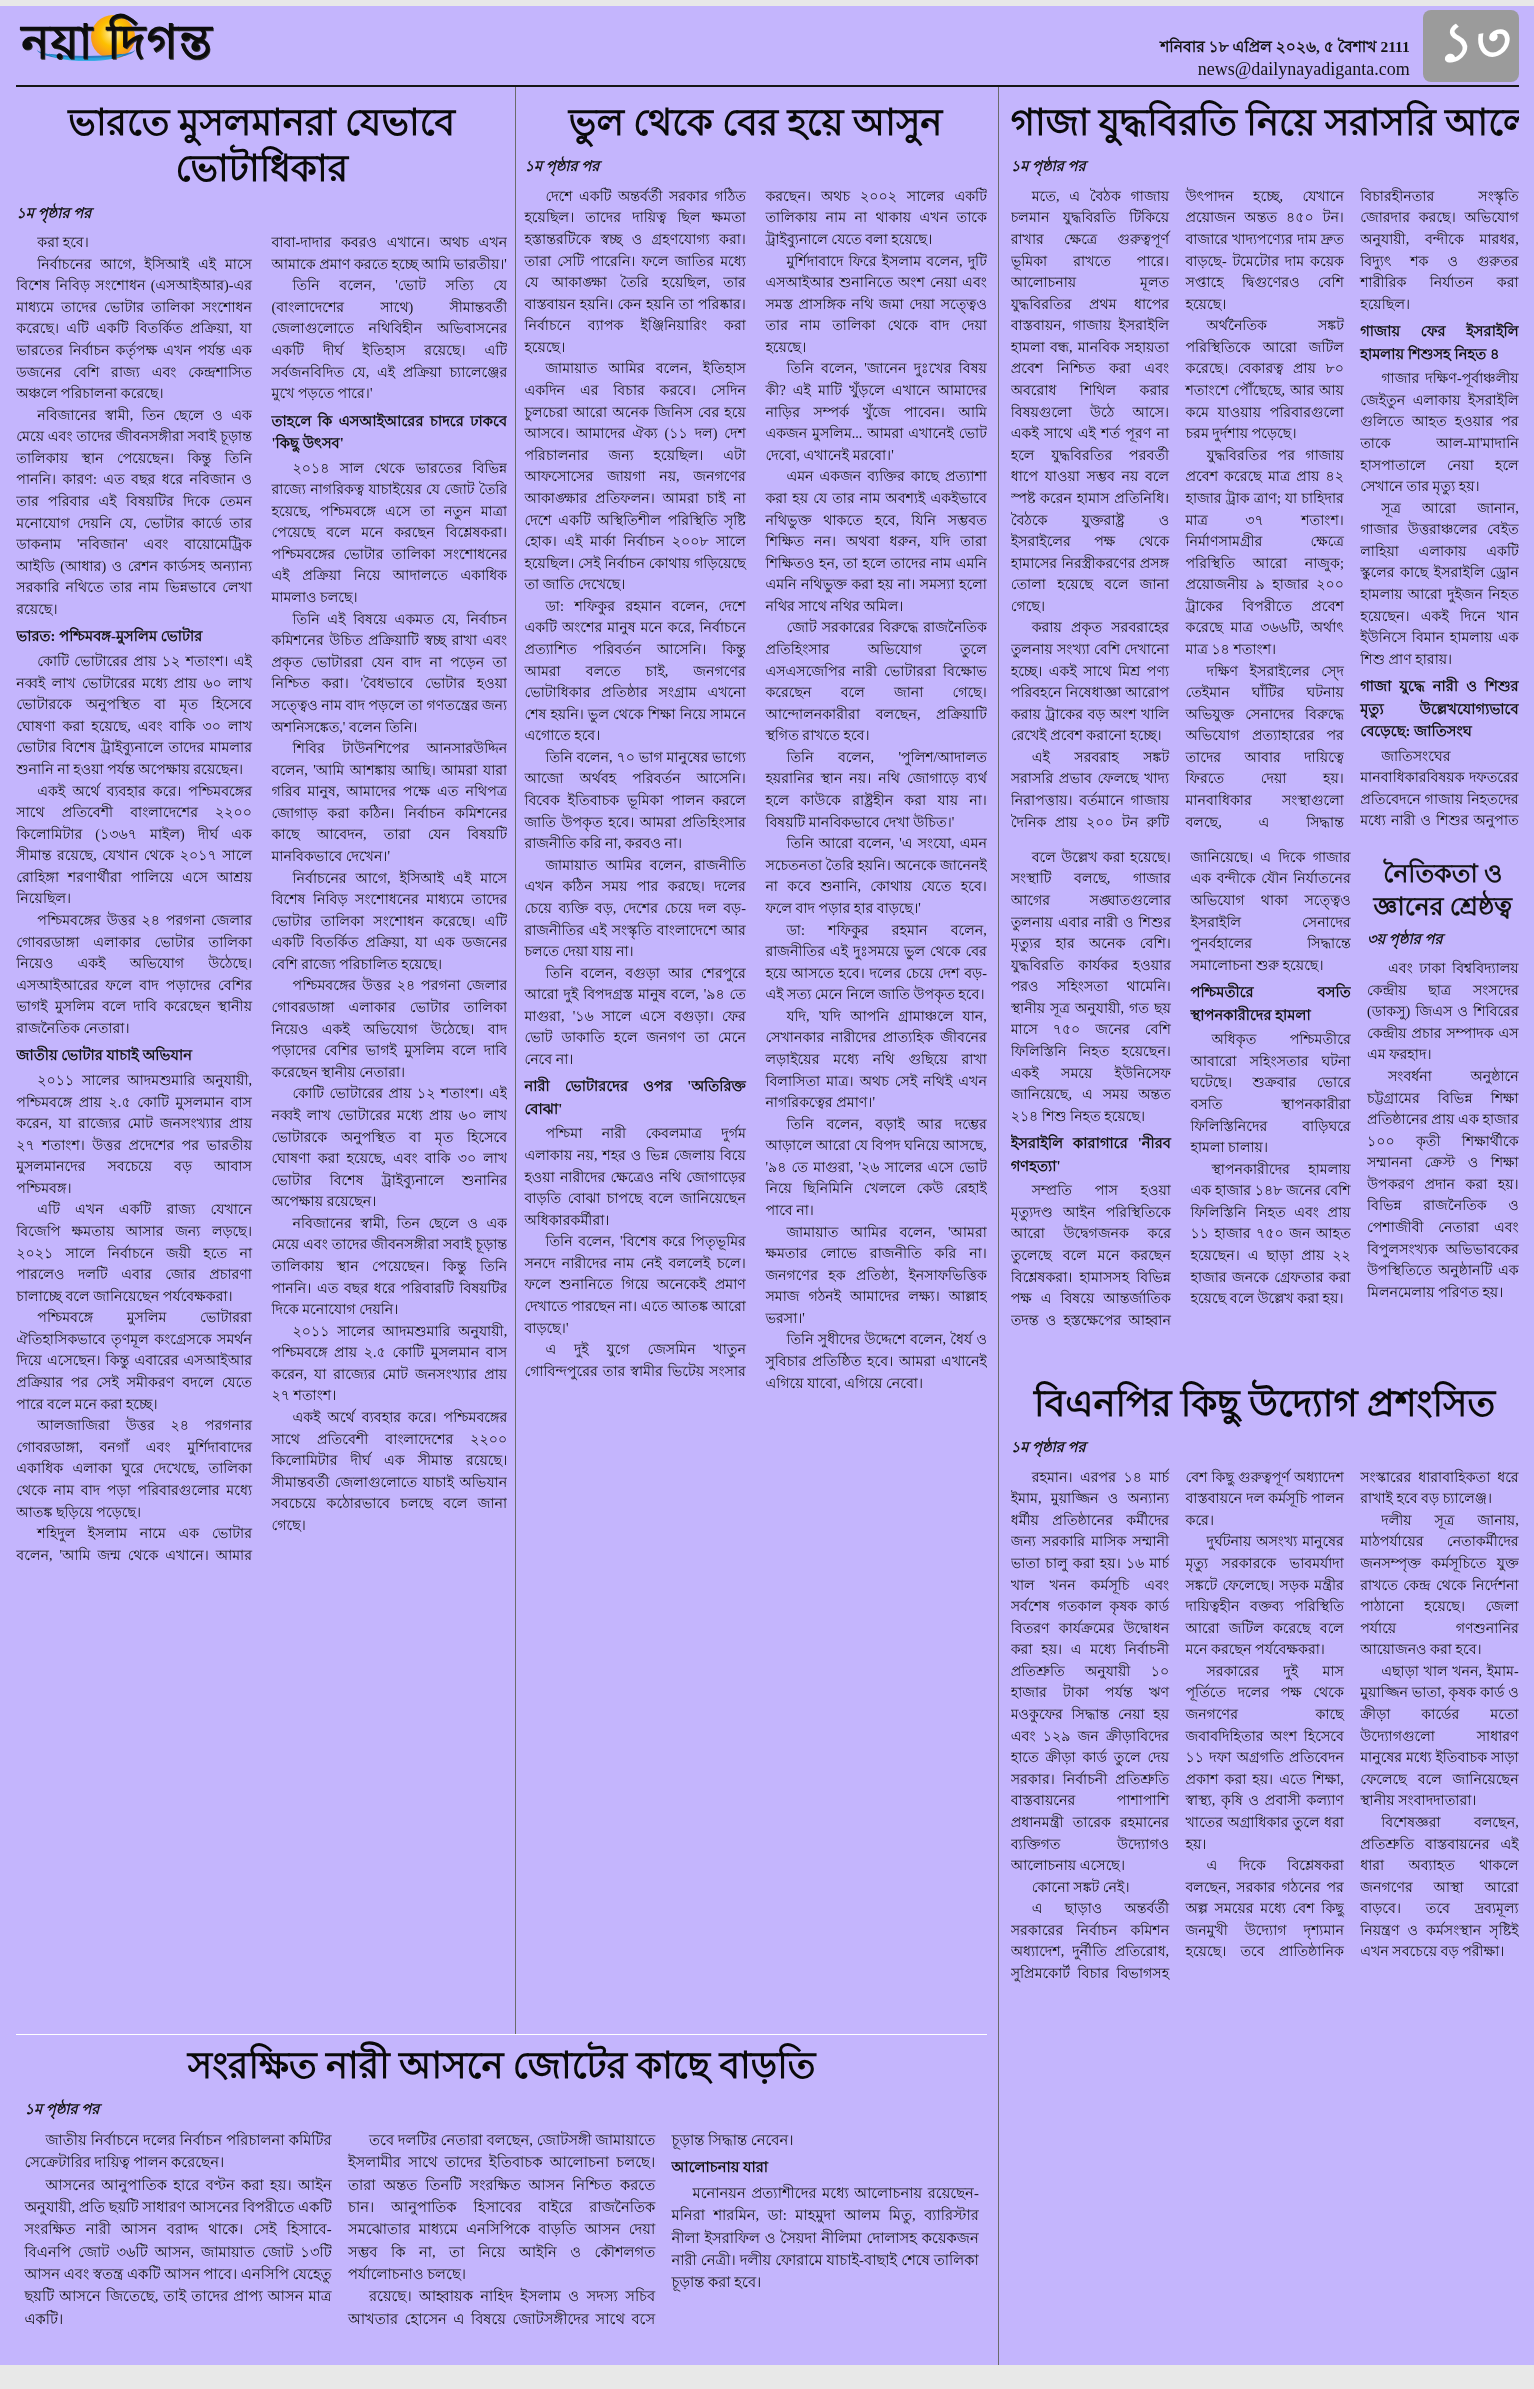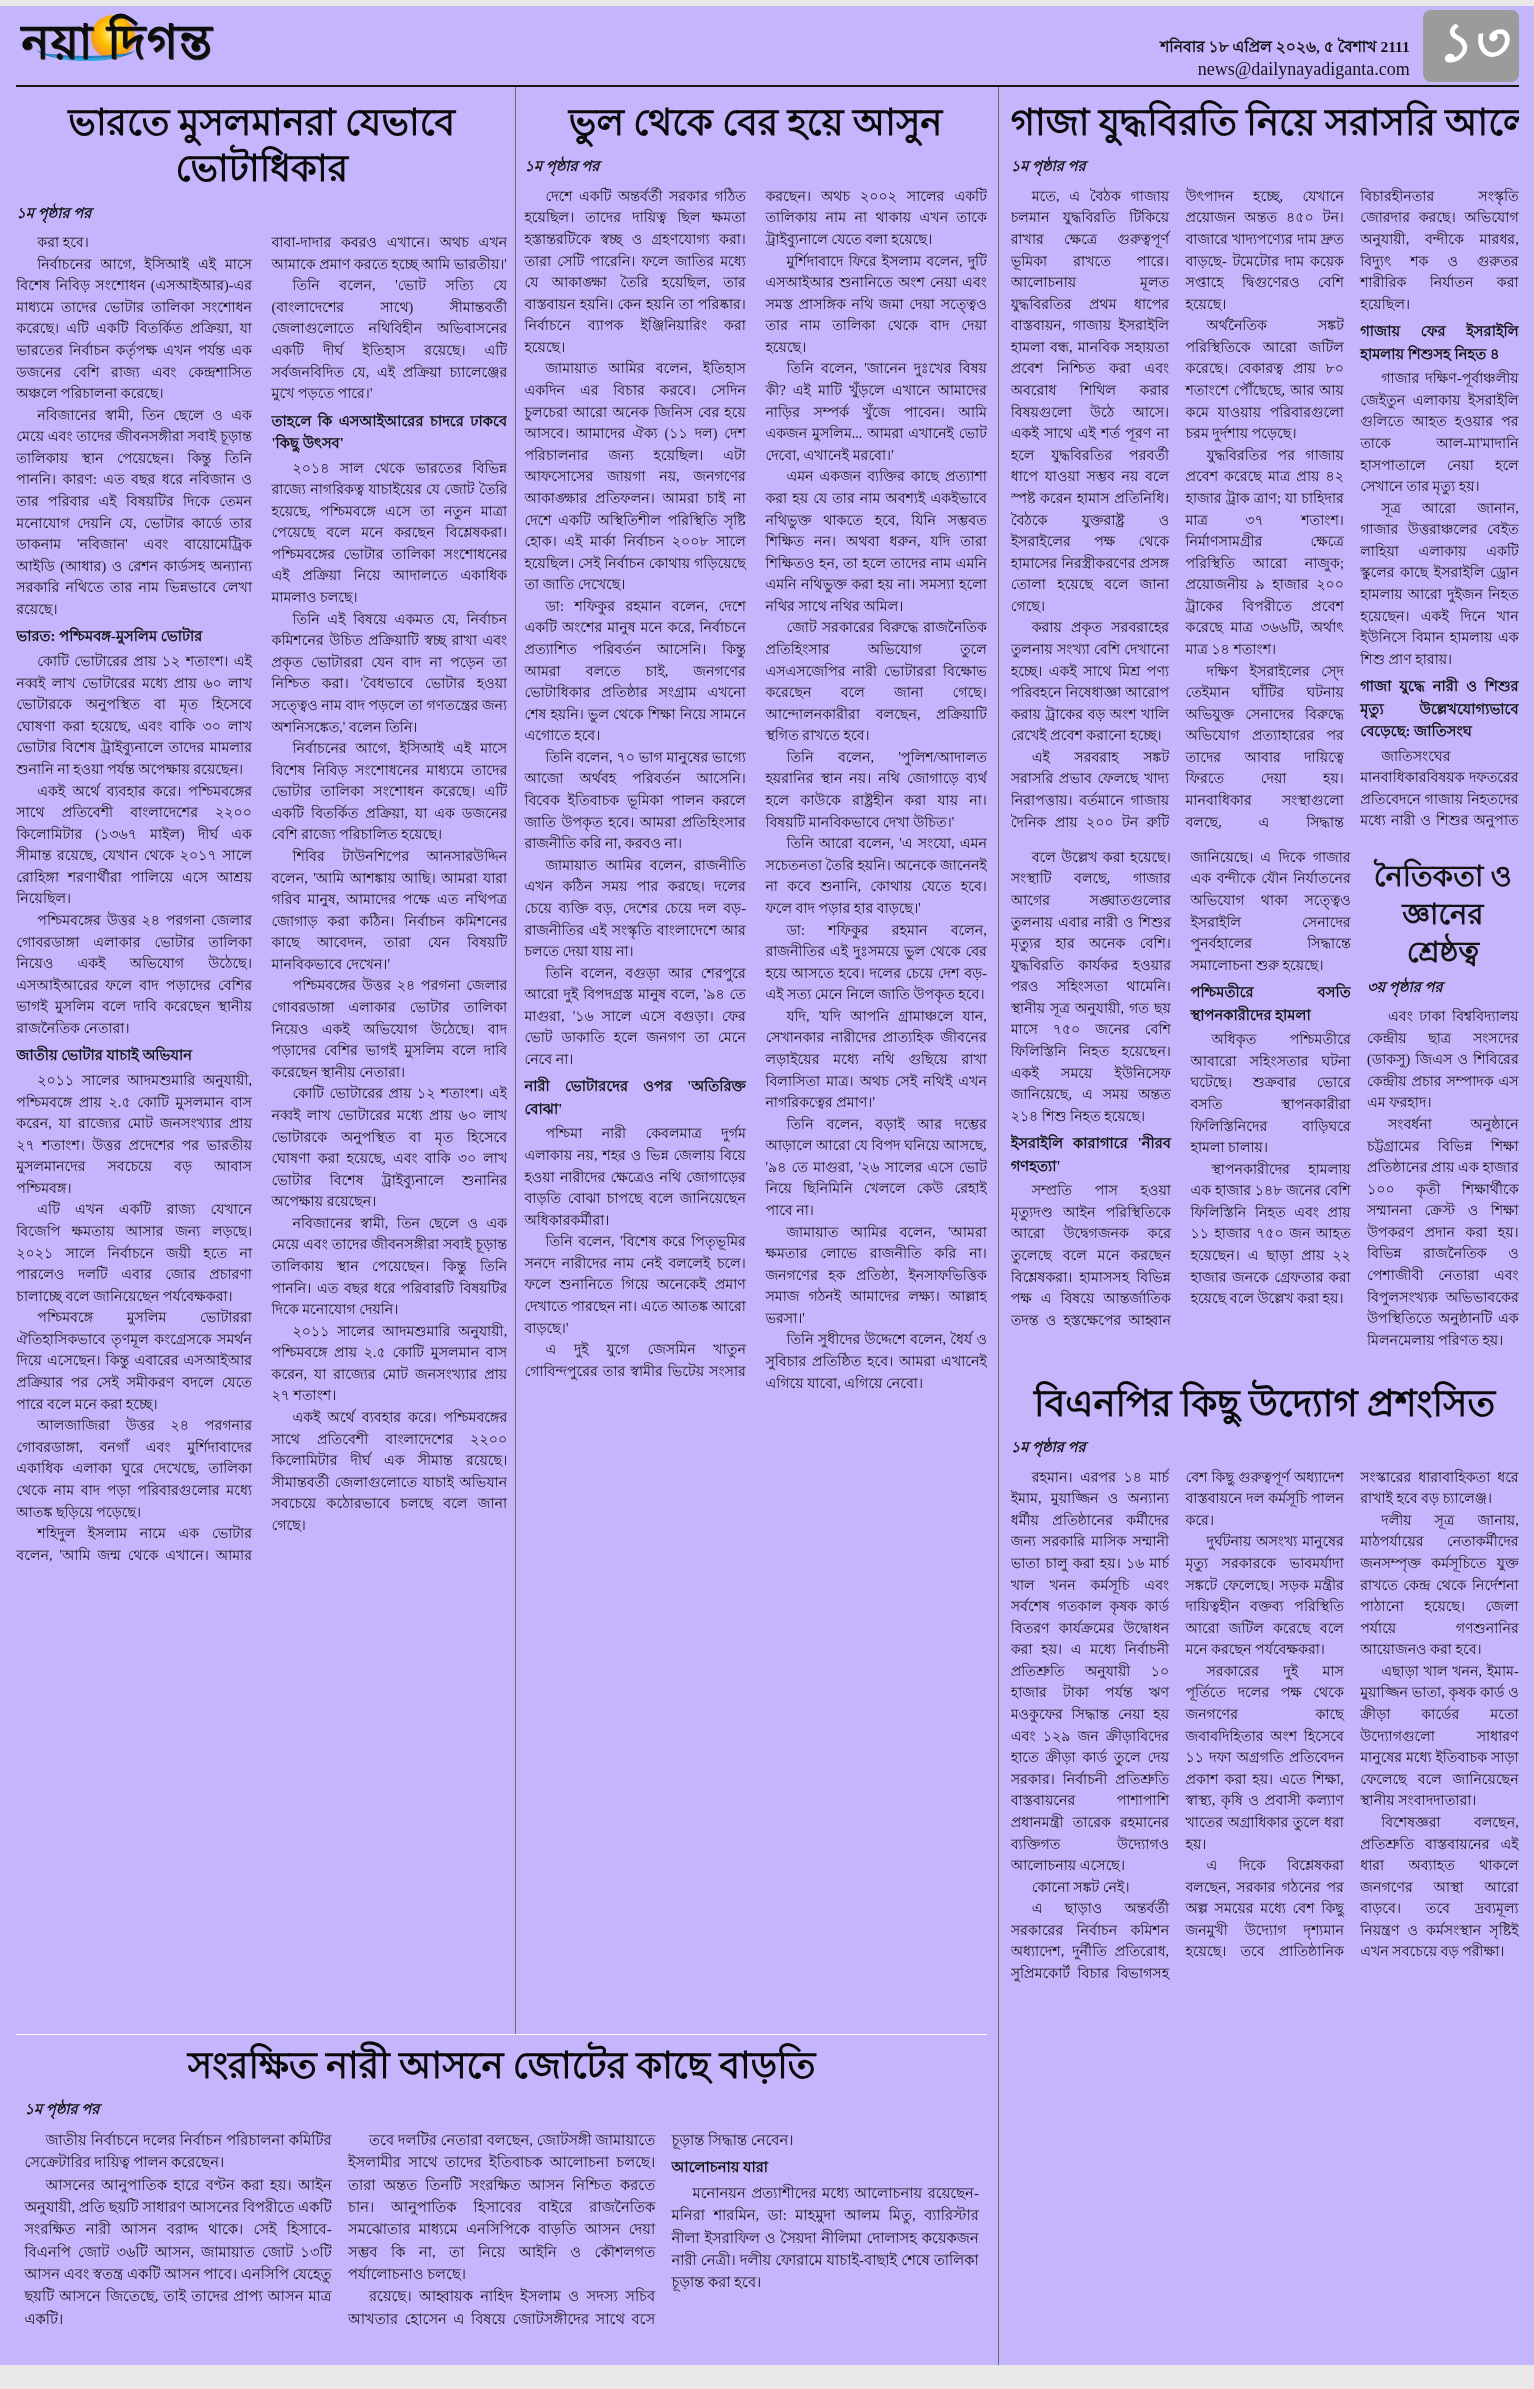--- a/index.html
+++ b/index.html
@@ -30,21 +30,21 @@
   .left-zone { border-right:0.8px solid #6b6b6b; padding-right:11.4px; display:flex; flex-direction:column; }
   .top-row { display:grid; grid-template-columns: 500px 1fr; height:1947px; }
   .sec { padding:0 8.1px; overflow:hidden; }
   .sec-a { border-right:0.8px solid #6b6b6b; padding-left:0; }
   .sec-b { padding-right:0; }
   .right-zone { padding-left:11.4px; overflow:hidden; }
 
   
   h1.headline { font-size:37px; font-weight:bold; text-align:center; line-height:1.25; margin:13px 0 8.1px; color:#0a0a0a; }
   h1.headline.clip { white-space:nowrap; overflow:hidden; text-align:left; }
-  h2.subheadline { font-size:29px; font-weight:bold; text-align:center; line-height:1.3; margin:11.4px 0 3.3px; }
+  h2.subheadline { font-size:25px; font-weight:bold; text-align:center; line-height:1.3; margin:11.4px 0 3.3px; }
   .marker { font-size:14.7px; font-weight:bold; font-style:italic; margin:1.6px 0 6.5px; }
 
   
   .body { text-align:justify; font-size:14.2px; line-height:1.52; overflow:hidden; }
   .cols-2 { column-count:2; column-gap:19.5px; }
   .cols-3 { column-count:3; column-gap:16.3px; }
   .cols-1 { column-count:1; }
   .body p.para { text-indent:21px; margin:0; }
   .body p.subhead { font-weight:bold; text-indent:0; margin:4.9px 0 3.3px; font-size:14.7px; }
   .h-a { height:1846px; }
@@ -105,22 +105,22 @@
               <p class="subhead">জাতীয় ভোটার যাচাই অভিযান</p>
               <p class="para">২০১১ সালের আদমশুমারি অনুযায়ী, পশ্চিমবঙ্গে প্রায় ২.৫ কোটি মুসলমান বাস করেন, যা রাজ্যের মোট জনসংখ্যার প্রায় ২৭ শতাংশ। উত্তর প্রদেশের পর ভারতীয় মুসলমানদের সবচেয়ে বড় আবাস পশ্চিমবঙ্গ।</p>
               <p class="para">এটি এখন একটি রাজ্য যেখানে বিজেপি ক্ষমতায় আসার জন্য লড়ছে। ২০২১ সালে নির্বাচনে জয়ী হতে না পারলেও দলটি এবার জোর প্রচারণা চালাচ্ছে বলে জানিয়েছেন পর্যবেক্ষকরা।</p>
               <p class="para">পশ্চিমবঙ্গে মুসলিম ভোটাররা ঐতিহাসিকভাবে তৃণমূল কংগ্রেসকে সমর্থন দিয়ে এসেছেন। কিন্তু এবারের এসআইআর প্রক্রিয়ার পর সেই সমীকরণ বদলে যেতে পারে বলে মনে করা হচ্ছে।</p>
               <p class="para">আলজাজিরা উত্তর ২৪ পরগনার গোবরডাঙ্গা, বনগাঁ এবং মুর্শিদাবাদের একাধিক এলাকা ঘুরে দেখেছে, তালিকা থেকে নাম বাদ পড়া পরিবারগুলোর মধ্যে আতঙ্ক ছড়িয়ে পড়েছে।</p>
               <p class="para">শহিদুল ইসলাম নামে এক ভোটার বলেন, 'আমি জন্ম থেকে এখানে। আমার বাবা-দাদার কবরও এখানে। অথচ এখন আমাকে প্রমাণ করতে হচ্ছে আমি ভারতীয়।'</p>
               <p class="para">তিনি বলেন, 'ভোট সত্যি যে (বাংলাদেশের সাথে) সীমান্তবর্তী জেলাগুলোতে নথিবিহীন অভিবাসনের একটি দীর্ঘ ইতিহাস রয়েছে। এটি সর্বজনবিদিত যে, এই প্রক্রিয়া চ্যালেঞ্জের মুখে পড়তে পারে।'</p>
               <p class="subhead">তাহলে কি এসআইআরের চাদরে ঢাকবে 'কিছু উৎসব'</p>
               <p class="para">২০১৪ সাল থেকে ভারতের বিভিন্ন রাজ্যে নাগরিকত্ব যাচাইয়ের যে জোট তৈরি হয়েছে, পশ্চিমবঙ্গে এসে তা নতুন মাত্রা পেয়েছে বলে মনে করছেন বিশ্লেষকরা। পশ্চিমবঙ্গের ভোটার তালিকা সংশোধনের এই প্রক্রিয়া নিয়ে আদালতে একাধিক মামলাও চলছে।</p>
               <p class="para">তিনি এই বিষয়ে একমত যে, নির্বাচন কমিশনের উচিত প্রক্রিয়াটি স্বচ্ছ রাখা এবং প্রকৃত ভোটাররা যেন বাদ না পড়েন তা নিশ্চিত করা। 'বৈধভাবে ভোটার হওয়া সত্ত্বেও নাম বাদ পড়লে তা গণতন্ত্রের জন্য অশনিসঙ্কেত,' বলেন তিনি।</p>
+              <p class="para">শিবির টাউনশিপের আনসারউদ্দিন বলেন, 'আমি আশঙ্কায় আছি। আমরা যারা গরিব মানুষ, আমাদের পক্ষে এত নথিপত্র জোগাড় করা কঠিন। নির্বাচন কমিশনের কাছে আবেদন, তারা যেন বিষয়টি মানবিকভাবে দেখেন।'</p>
               <p class="para">নির্বাচনের আগে, ইসিআই এই মাসে বিশেষ নিবিড় সংশোধনের মাধ্যমে তাদের ভোটার তালিকা সংশোধন করেছে। এটি একটি বিতর্কিত প্রক্রিয়া, যা এক ডজনের বেশি রাজ্যে পরিচালিত হয়েছে।</p>
-              <p class="para">শিবির টাউনশিপের আনসারউদ্দিন বলেন, 'আমি আশঙ্কায় আছি। আমরা যারা গরিব মানুষ, আমাদের পক্ষে এত নথিপত্র জোগাড় করা কঠিন। নির্বাচন কমিশনের কাছে আবেদন, তারা যেন বিষয়টি মানবিকভাবে দেখেন।'</p>
               <p class="para">পশ্চিমবঙ্গের উত্তর ২৪ পরগনা জেলার গোবরডাঙ্গা এলাকার ভোটার তালিকা নিয়েও একই অভিযোগ উঠেছে। বাদ পড়াদের বেশির ভাগই মুসলিম বলে দাবি করেছেন স্থানীয় নেতারা।</p>
               <p class="para">কোটি ভোটারের প্রায় ১২ শতাংশ। এই নব্বই লাখ ভোটারের মধ্যে প্রায় ৬০ লাখ ভোটারকে অনুপস্থিত বা মৃত হিসেবে ঘোষণা করা হয়েছে, এবং বাকি ৩০ লাখ ভোটার বিশেষ ট্রাইব্যুনালে শুনানির অপেক্ষায় রয়েছেন।</p>
               <p class="para">নবিজানের স্বামী, তিন ছেলে ও এক মেয়ে এবং তাদের জীবনসঙ্গীরা সবাই চূড়ান্ত তালিকায় স্থান পেয়েছেন। কিন্তু তিনি পাননি। এত বছর ধরে পরিবারটি বিষয়টির দিকে মনোযোগ দেয়নি।</p>
               <p class="para">২০১১ সালের আদমশুমারি অনুযায়ী, পশ্চিমবঙ্গে প্রায় ২.৫ কোটি মুসলমান বাস করেন, যা রাজ্যের মোট জনসংখ্যার প্রায় ২৭ শতাংশ।</p>
               <p class="para">একই অর্থে ব্যবহার করে। পশ্চিমবঙ্গের সাথে প্রতিবেশী বাংলাদেশের ২২০০ কিলোমিটার দীর্ঘ এক সীমান্ত রয়েছে। সীমান্তবর্তী জেলাগুলোতে যাচাই অভিযান সবচেয়ে কঠোরভাবে চলছে বলে জানা গেছে।</p>
             </div>
         </section>
 
         <section class="sec sec-b">
           <h1 class="headline">ভুল থেকে বের হয়ে আসুন</h1>

